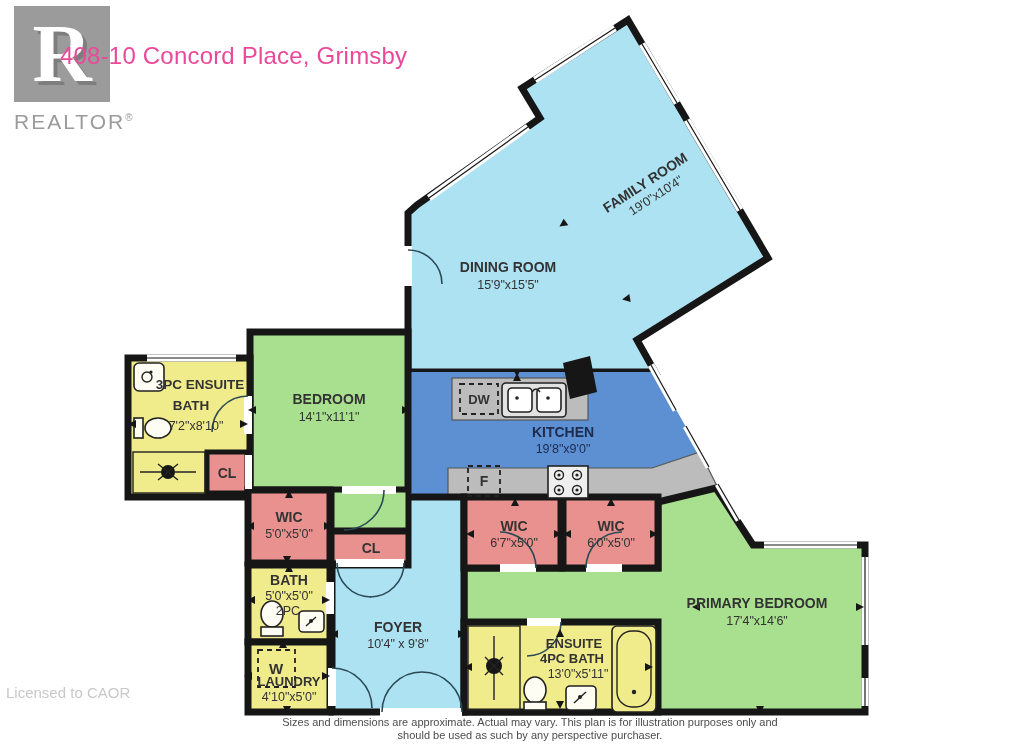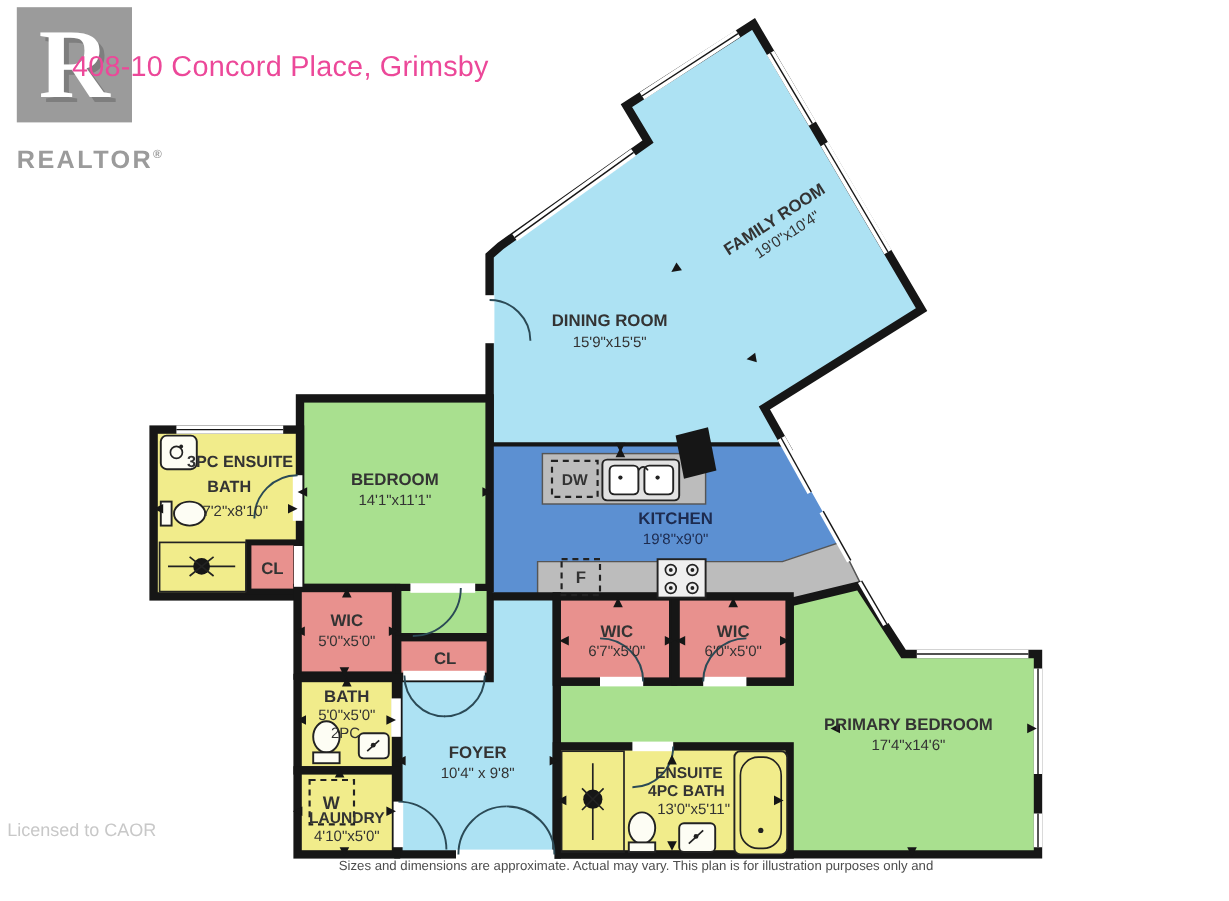--- a/index.html
+++ b/index.html
@@ -4,21 +4,21 @@
 <style>
   html,body{margin:0;padding:0;background:#fff;}
   #stage{position:relative;width:1024px;height:751px;background:#fff;overflow:hidden;
          font-family:"Liberation Sans",sans-serif;}
   
   #logo{position:absolute;left:14px;top:6px;width:120px;}
   #logo .box{width:96px;height:96px;background:var(--c-logo_gray,#9b9b9b);
              display:flex;align-items:center;justify-content:center;}
   #logo .box span{font-family:"Liberation Serif",serif;font-weight:bold;font-size:82px;
                   color:#fff;line-height:1;text-shadow:4px 4px 0 #7e7e7e;}
-  #logo .word{margin-top:20px;font-size:21px;letter-spacing:2px;color:#9b9b9b;font-weight:700;}
+  #logo .word{margin-top:8px;font-size:21px;letter-spacing:2px;color:#9b9b9b;font-weight:400;}
   #logo .word sup{font-size:10px;}
   #title{position:absolute;left:60px;top:42px;font-size:24px;font-weight:normal;color:#ec4899;
          letter-spacing:.2px;}
   
   #license{position:absolute;left:6px;top:684px;font-size:15px;color:#c8c8c8;}
   #disclaimer{position:absolute;left:210px;top:716px;width:640px;text-align:center;
               font-size:11px;color:#4d4d4d;line-height:13px;}
   
   svg{position:absolute;left:0;top:0;}
   .wall{stroke:var(--c-wall_black,#161616);stroke-linejoin:miter;}
@@ -334,14 +334,15 @@
       <text class="rdims" x="578" y="678">13'0"x5'11"</text>
       <text class="appl" x="479" y="404">DW</text>
       <text class="appl" x="484" y="486" style="font-size:14px">F</text>
       <text class="appl" x="276" y="674" style="font-size:15px">W</text>
     </g>
   </svg>
 
   <div id="license">Licensed to CAOR</div>
   <div id="disclaimer">
     <div>Sizes and dimensions are approximate. Actual may vary. This plan is for illustration purposes only and</div>
+    <div>should be used as such by any perspective purchaser.</div>
   </div>
 </div>
 
 </body></html>

